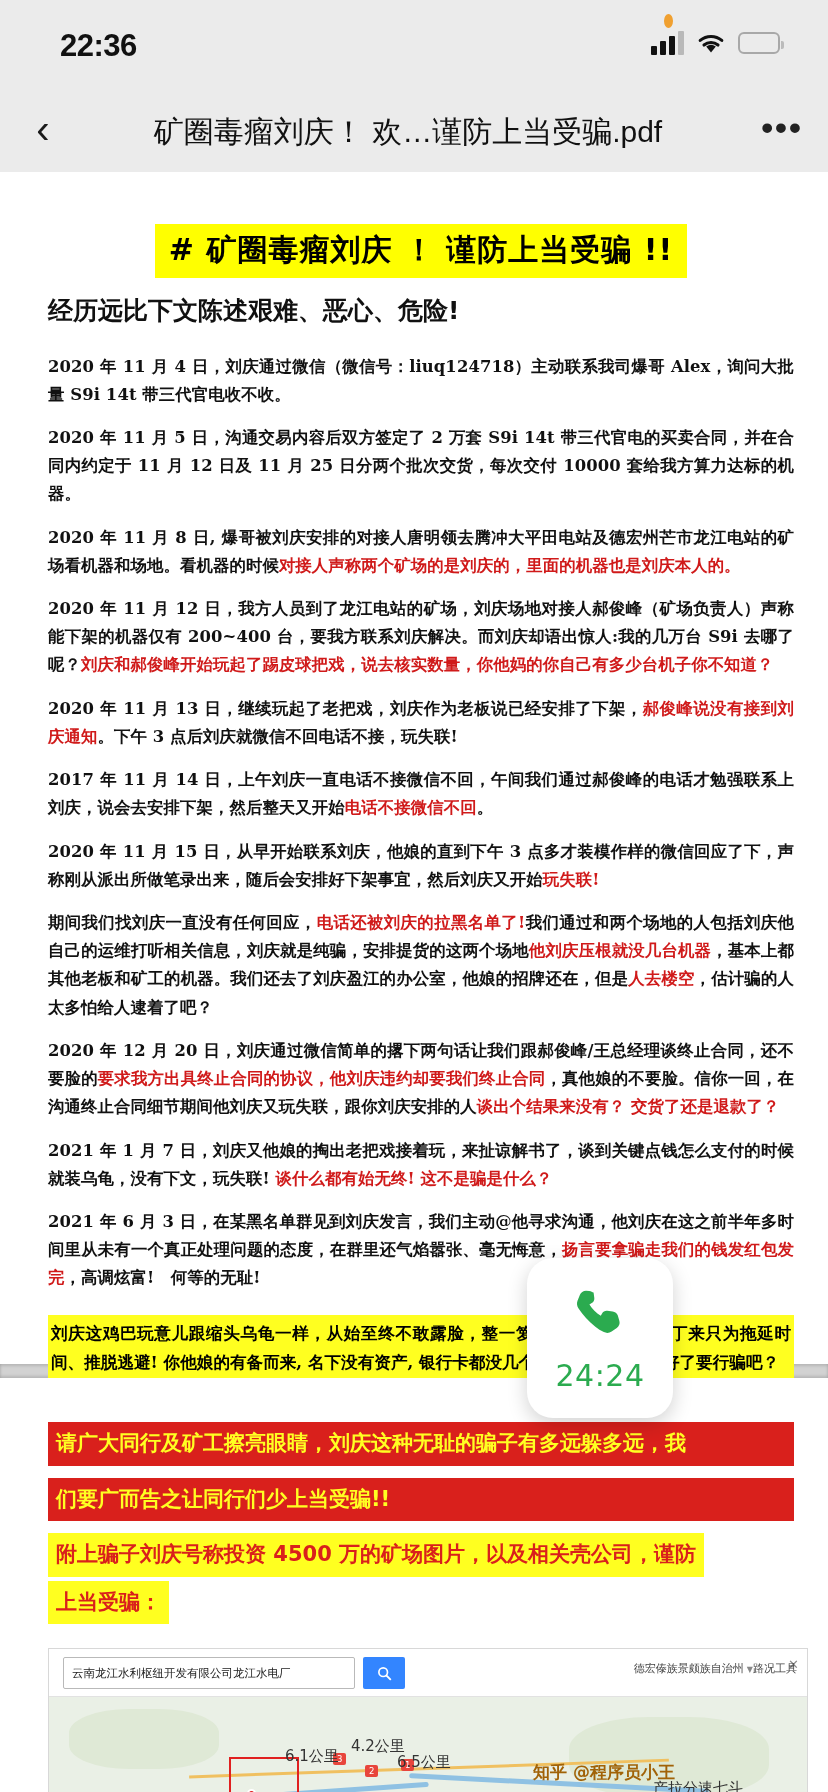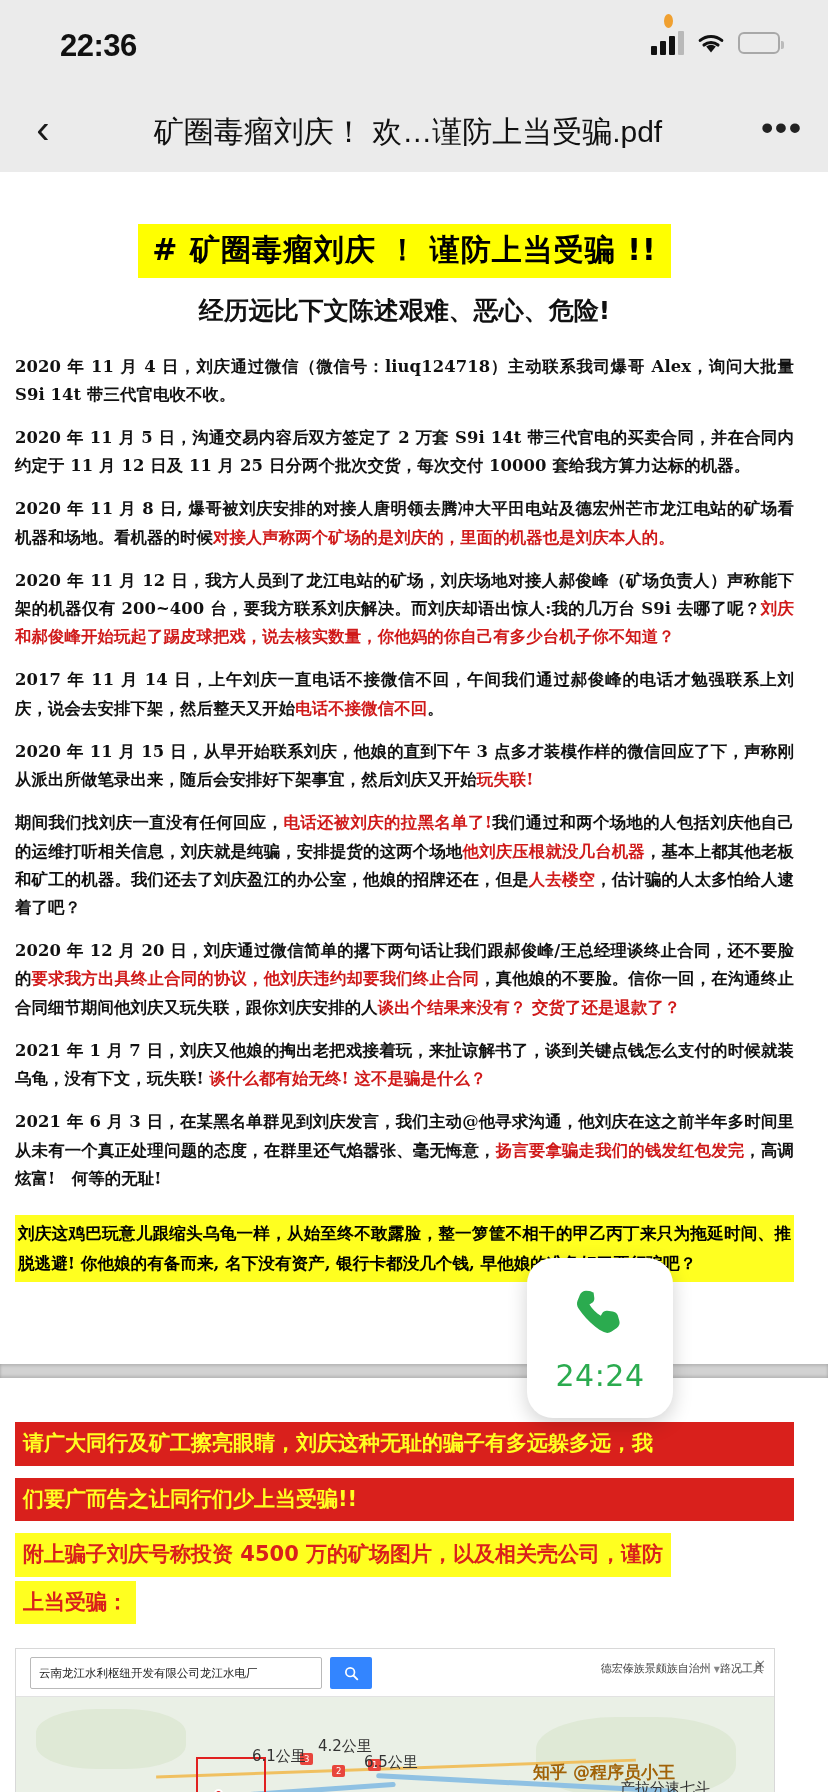--- a/index.html
+++ b/index.html
@@ -68,38 +68,38 @@
     letter-spacing: 2px; font-weight: 700; padding-bottom: 10px;
   }
 
   
   .viewer {
     position: absolute; top: 172px; left: 0; width: 828px; height: 1620px;
     background: #dcdcdc; overflow: hidden;
   }
   .page {
     position: relative; width: 828px; background: #fff;
-    padding: 26px 34px 30px 15px;
+    padding: 26px 34px 30px 48px;
   }
   .page-1 { height: 1192px; }
   .page-gap { height: 14px; background: #d2d2d2;
     box-shadow: inset 0 2px 3px rgba(0,0,0,.13), inset 0 -2px 3px rgba(0,0,0,.13); }
   .page-2 { height: 520px; padding-top: 44px; }
 
   
   .doc { font-family: "DejaVu Serif", "Liberation Serif", serif; color: #0d0d0d; }
   .title-wrap { text-align: center; margin: 26px 0 0 0; }
   .doc-title {
     display: inline-block; background: #ffff00; color: #000;
     font-size: 30px; font-weight: bold; letter-spacing: 1px;
     padding: 7px 14px 9px 14px; line-height: 1.25;
     font-family: "DejaVu Sans", sans-serif;
   }
   .doc-subtitle {
-    text-align: center; font-size: 25px; font-weight: bold; color: #111;
+    font-size: 25px; font-weight: bold; color: #111;
     margin: 16px 0 26px 0; font-family: "DejaVu Sans", sans-serif;
   }
   .para {
     font-size: 16.4px; line-height: 1.72; color: #111;
     margin: 0 0 15px 0; text-align: justify; font-weight: 600;
     letter-spacing: 0.1px;
   }
   .para .r { color: #d01a1a; }
   .hl-yellow-block {
     display: block; background: #ffff20; color: #000;
@@ -245,20 +245,21 @@
       <div class="title-wrap">
         <span class="doc-title"># 矿圈毒瘤刘庆 ！ 谨防上当受骗 !!</span>
       </div>
       <div class="doc-subtitle">经历远比下文陈述艰难、恶心、危险!</div>
 
       <div id="paragraphs">
           <div class="para"><span>2020 年 11 月 4 日，刘庆通过微信（微信号：liuq124718）主动联系我司爆哥 Alex，询问大批量 S9i 14t 带三代官电收不收。</span></div>
           <div class="para"><span>2020 年 11 月 5 日，沟通交易内容后双方签定了 2 万套 S9i 14t 带三代官电的买卖合同，并在合同内约定于 11 月 12 日及 11 月 25 日分两个批次交货，每次交付 10000 套给我方算力达标的机器。</span></div>
           <div class="para"><span>2020 年 11 月 8 日, 爆哥被刘庆安排的对接人唐明领去腾冲大平田电站及德宏州芒市龙江电站的矿场看机器和场地。看机器的时候</span><span class="r">对接人声称两个矿场的是刘庆的，里面的机器也是刘庆本人的。</span></div>
           <div class="para"><span>2020 年 11 月 12 日，我方人员到了龙江电站的矿场，刘庆场地对接人郝俊峰（矿场负责人）声称能下架的机器仅有 200~400 台，要我方联系刘庆解决。而刘庆却语出惊人:我的几万台 S9i 去哪了呢？</span><span class="r">刘庆和郝俊峰开始玩起了踢皮球把戏，说去核实数量，你他妈的你自己有多少台机子你不知道？</span></div>
+          <div class="para"><span>2020 年 11 月 13 日，继续玩起了老把戏，刘庆作为老板说已经安排了下架，</span><span class="r">郝俊峰说没有接到刘庆通知</span><span>。下午 3 点后刘庆就微信不回电话不接，玩失联!</span></div>
           <div class="para"><span>2017 年 11 月 14 日，上午刘庆一直电话不接微信不回，午间我们通过郝俊峰的电话才勉强联系上刘庆，说会去安排下架，然后整天又开始</span><span class="r">电话不接微信不回</span><span>。</span></div>
           <div class="para"><span>2020 年 11 月 15 日，从早开始联系刘庆，他娘的直到下午 3 点多才装模作样的微信回应了下，声称刚从派出所做笔录出来，随后会安排好下架事宜，然后刘庆又开始</span><span class="r">玩失联!</span></div>
           <div class="para"><span>期间我们找刘庆一直没有任何回应，</span><span class="r">电话还被刘庆的拉黑名单了!</span><span>我们通过和两个场地的人包括刘庆他自己的运维打听相关信息，刘庆就是纯骗，安排提货的这两个场地</span><span class="r">他刘庆压根就没几台机器</span><span>，基本上都其他老板和矿工的机器。我们还去了刘庆盈江的办公室，他娘的招牌还在，但是</span><span class="r">人去楼空</span><span>，估计骗的人太多怕给人逮着了吧？</span></div>
           <div class="para"><span>2020 年 12 月 20 日，刘庆通过微信简单的撂下两句话让我们跟郝俊峰/王总经理谈终止合同，还不要脸的</span><span class="r">要求我方出具终止合同的协议，他刘庆违约却要我们终止合同</span><span>，真他娘的不要脸。信你一回，在沟通终止合同细节期间他刘庆又玩失联，跟你刘庆安排的人</span><span class="r">谈出个结果来没有？ 交货了还是退款了？</span></div>
           <div class="para"><span>2021 年 1 月 7 日，刘庆又他娘的掏出老把戏接着玩，来扯谅解书了，谈到关键点钱怎么支付的时候就装乌龟，没有下文，玩失联!</span><span class="r"> 谈什么都有始无终! 这不是骗是什么？</span></div>
           <div class="para"><span>2021 年 6 月 3 日，在某黑名单群见到刘庆发言，我们主动@他寻求沟通，他刘庆在这之前半年多时间里从未有一个真正处理问题的态度，在群里还气焰嚣张、毫无悔意，</span><span class="r">扬言要拿骗走我们的钱发红包发完</span><span>，高调炫富!　何等的无耻!</span></div>
         </div>
 
       <div class="hl-yellow-block">刘庆这鸡巴玩意儿跟缩头乌龟一样，从始至终不敢露脸，整一箩筐不相干的甲乙丙丁来只为拖延时间、推脱逃避! 你他娘的有备而来, 名下没有资产, 银行卡都没几个钱, 早他娘的准备好了要行骗吧？</div>
     </div>

